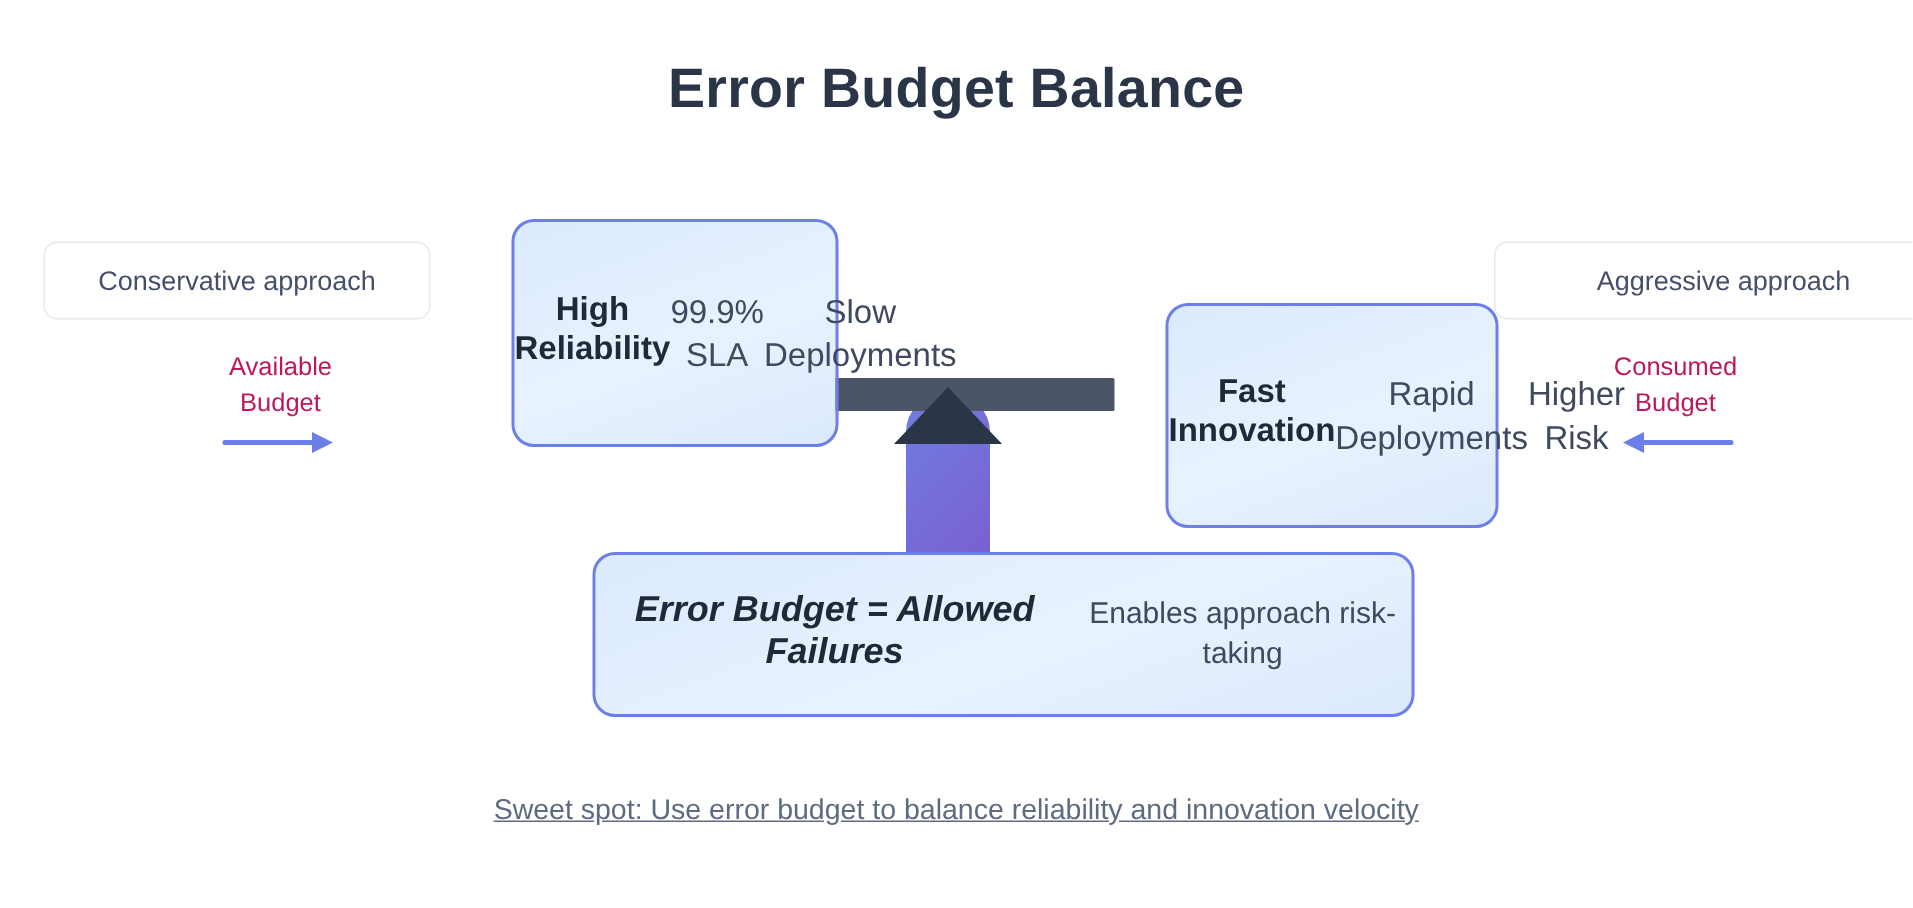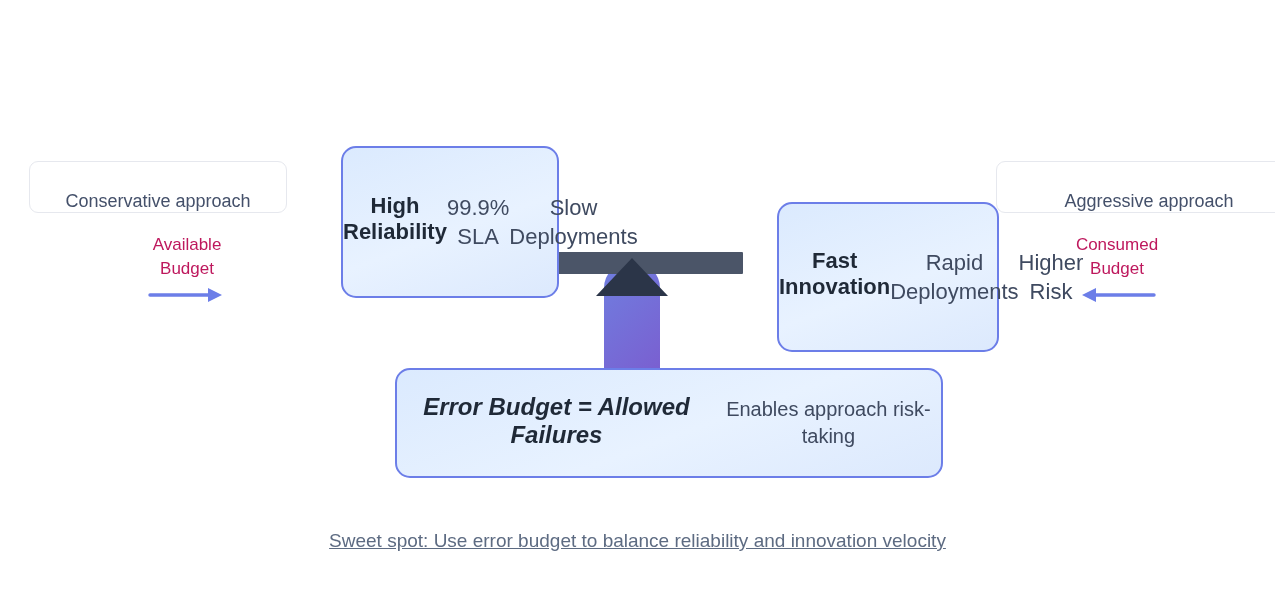--- a/index.html
+++ b/index.html
@@ -39,21 +39,21 @@
   .pill {
     position: absolute;
     box-sizing: border-box;
     height: 52px;
     border: 1px solid #e6e8ee;
     border-radius: 9px;
     background: #ffffff;
     color: #44506a;
     font-size: 18px;
     display: flex;
-    align-items: flex-end;
+    align-items: center;
     justify-content: center;
     text-align: center;
   }
   .pill-left  { left: 29px;  top: 161px; width: 258px; }
   .pill-right { left: 996px; top: 161px; width: 306px; }
 
   
   .side-group {
     position: absolute;
     width: 258px;
@@ -162,20 +162,21 @@
     font-size: 19px;
     color: #5d6b82;
     text-decoration: underline;
   }
 </style>
 </head>
 <body>
 
 <div id="stage">
 
+  <div class="title">Error Budget Balance</div>
 
   <div class="pill pill-left">
     <span>Conservative approach</span>
   </div>
 
   <div class="side-group side-left">
     <div class="side-caption">
       <div>Available</div>
       <div>Budget</div>
     </div>

